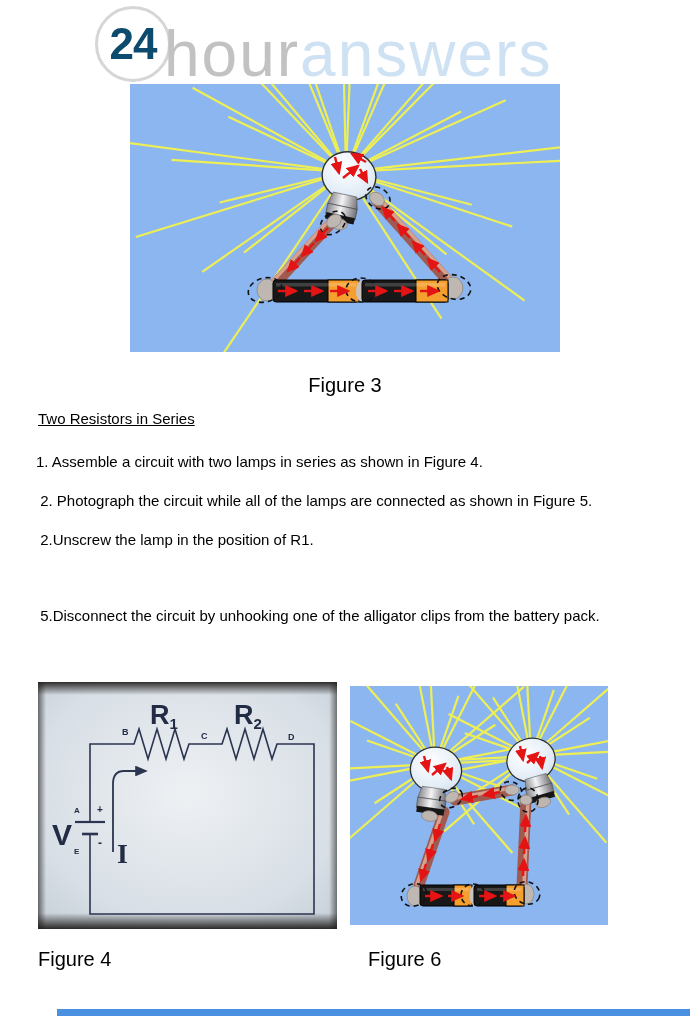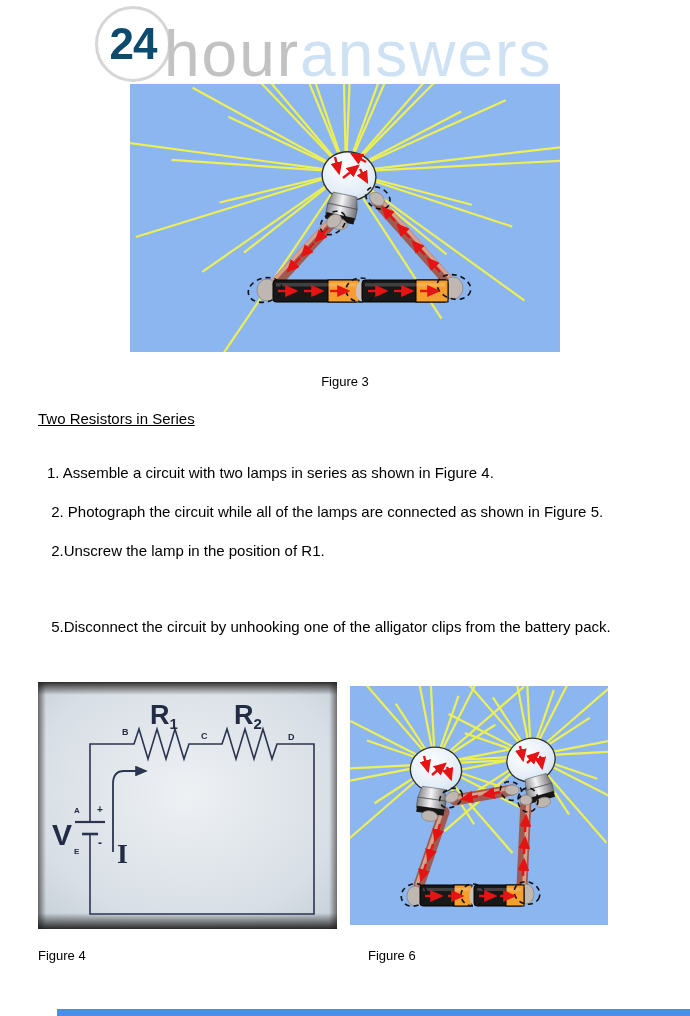--- a/index.html
+++ b/index.html
@@ -18,30 +18,30 @@
   .logo-word {
     position:absolute; left:164px; top:14px; font-size:64px; line-height:1;
     letter-spacing:2px; white-space:nowrap;margin-top:8px;
   }
   .lw-gray { color:#c2c2c2; }
   .lw-blue { color:#cfe2f4; }
   
   .fig3 { position:absolute; left:130px; top:84px; }
   .fig4 { position:absolute; left:38px;  top:682px; }
   .fig5 { position:absolute; left:350px; top:686px; }
-  .caption { position:absolute; font-size:13px; color:#000; }
+  .caption { position:absolute; font-size:20px; color:#000; }
   .cap3 { left:130px; top:374px; width:430px; text-align:center; }
   .cap4 { left:38px;  top:948px; }
   .cap5 { left:368px; top:948px; }
   
   .heading {
     position:absolute; left:38px; top:410px; font-size:15px;
     text-decoration:underline; white-space:pre;
   }
-  .step { position:absolute; left:36px; font-size:15px; margin:11px; white-space:pre; }
+  .step { position:absolute; left:36px; font-size:15px; margin:0; white-space:pre; }
   .s0 { top:453px; } .s1 { top:492px; } .s2 { top:531px; }
   .s3 { top:569px; } .s4 { top:607px; }
   
   .bottom-bar { position:absolute; left:57px; top:1009px; width:633px; height:7px; background:#4a90e2; }
   
   .rays line { stroke:#edef55; stroke-width:2.2; }
   .cur { stroke:#e41414; stroke-width:2.4; fill:none; }
   .wire-core { stroke:#a05a50; stroke-width:11; stroke-linecap:round; fill:none; }
   .wire-hi   { stroke:#dba893; stroke-width:3.5; stroke-linecap:round; fill:none; opacity:.9; }
   .dashed { fill:none; stroke:#111; stroke-width:1.6; stroke-dasharray:5 4; }

